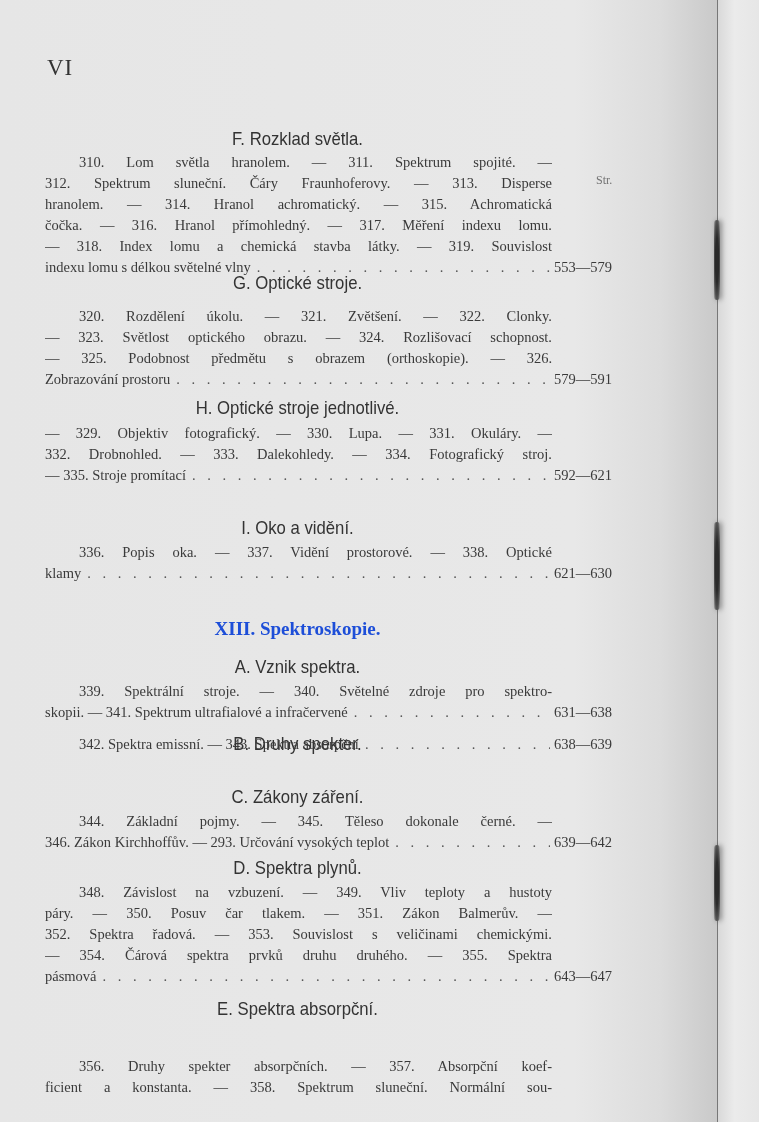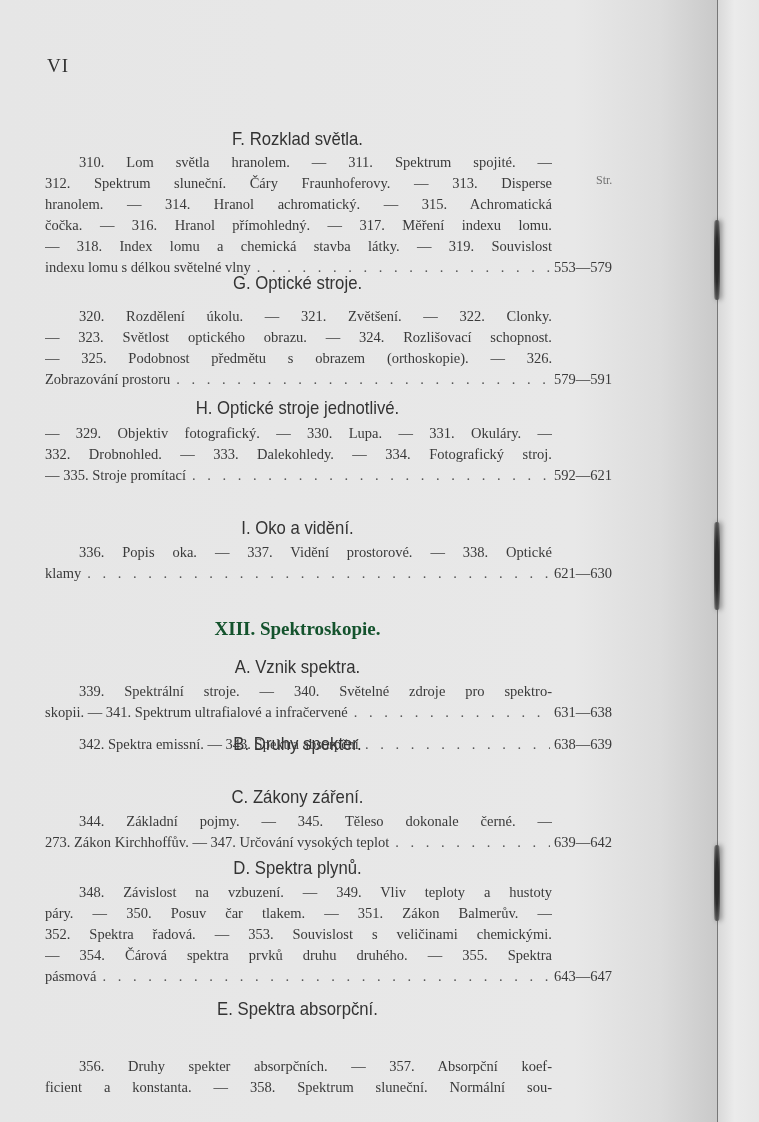--- a/index.html
+++ b/index.html
@@ -38,21 +38,21 @@
     position: absolute;
     left: 714px;
     width: 6px;
     border-radius: 3px;
     background: radial-gradient(ellipse at center, #2a2a2a 40%, #555 70%, rgba(80,80,80,0.2) 100%);
     box-shadow: 2px 0 5px rgba(0,0,0,0.35);
   }
   .folio {
     position: absolute;
     left: 47px; top: 55px;
-    font-size: 19px;
+    font-size: 23px;
     letter-spacing: 1px;
     color: #333;
   }
   .str-label {
     position: absolute;
     left: 596px; top: 141px;
     font-size: 12px;
     color: #737373;
     margin-top: 32px;
   }
@@ -68,21 +68,21 @@
     transform-origin: center;
   }
   .chapter-title {
     position: absolute;
     left: 45px;
     width: 505px;
     text-align: center;
     font-family: "Liberation Serif", "DejaVu Serif", serif;
     font-weight: bold;
     font-size: 19px;
-    color: #14532d;
+    color: #1d4ed8;
   }
   .entry {
     position: absolute;
     left: 45px;
     width: 585px;
     font-size: 14.5px;
     line-height: 21px;
     color: #3a3a3a;
   }
   .entry .line {
@@ -202,21 +202,21 @@
     <span class="txt">342. Spektra emissní. — 343. Spektra absorpční</span>
     <span class="dots">. . . . . . . . . . . . . . . . . . . . . . . . . . . . . . . . . . . . . . . . . . .</span>
     <span class="pages">638—639</span>
   </span>
 </div>
 
 <div class="section-title" style="top:786px;">C. Zákony záření.</div>
 <div class="entry" style="top:811px;">
   <span class="line indent">344. Základní pojmy. — 345. Těleso dokonale černé. —</span>
   <span class="line last">
-    <span class="txt">273. Zákon Kirchhoffův. — 347. Určování vysokých teplot</span>
+    <span class="txt">346. Zákon Kirchhoffův. — 293. Určování vysokých teplot</span>
     <span class="dots">. . . . . . . . . . . . . . . . . . . . . . . . . . . . . . . . . . . . . . . . . . .</span>
     <span class="pages">639—642</span>
   </span>
 </div>
 
 <div class="section-title" style="top:857px;">D. Spektra plynů.</div>
 <div class="entry" style="top:882px;">
   <span class="line indent">348. Závislost na vzbuzení. — 349. Vliv teploty a hustoty</span>
   <span class="line">páry. — 350. Posuv čar tlakem. — 351. Zákon Balmerův. —</span>
   <span class="line">352. Spektra řadová. — 353. Souvislost s veličinami chemickými.</span>

